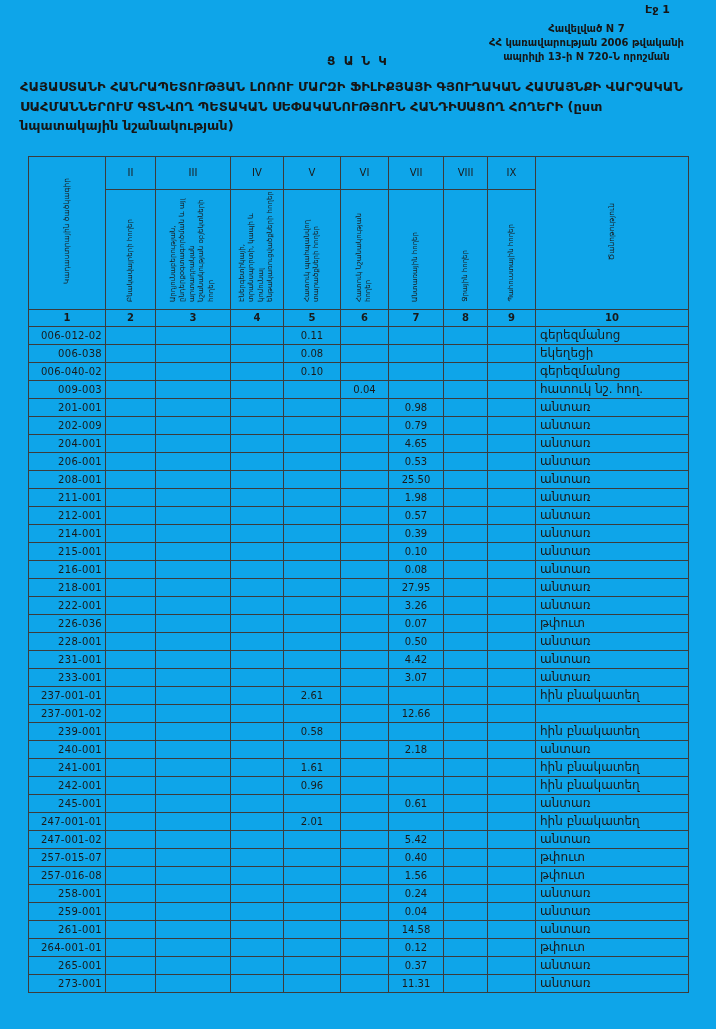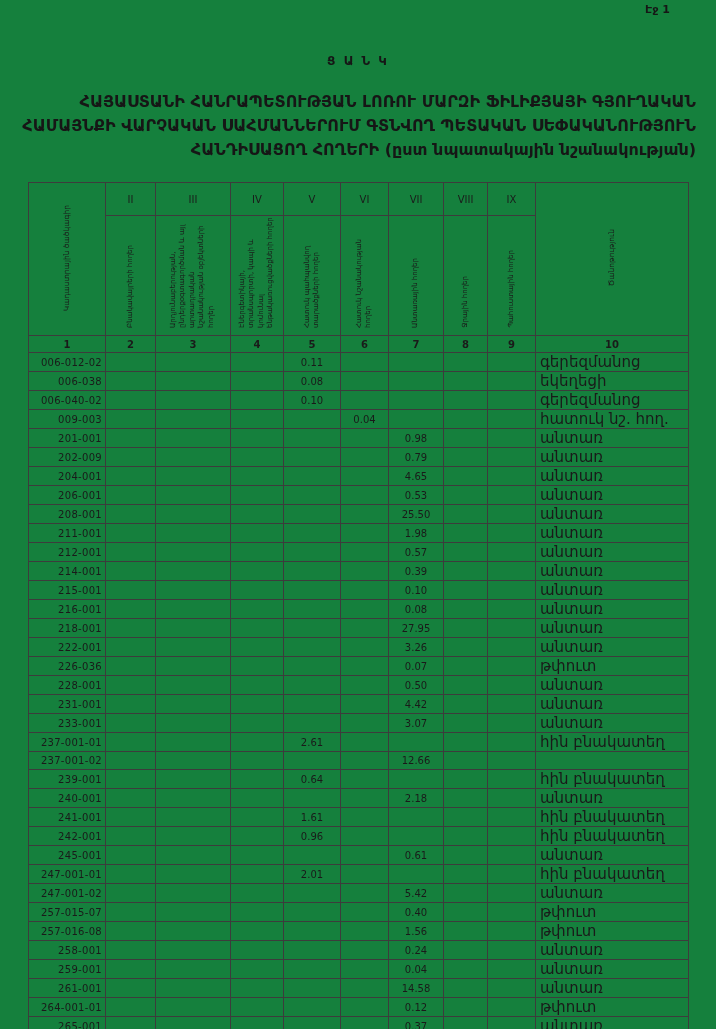--- a/index.html
+++ b/index.html
@@ -1,37 +1,37 @@
 <!DOCTYPE html>
 <html><head>
 <meta charset="utf-8">
 <style>
   * { box-sizing: border-box; }
   html, body { margin: 0; padding: 0; }
   body { background: #d8d8d4; }
   .page {
     width: 716px; height: 1029px; margin: 0 auto; position: relative;
-    background: #15803d; color: #161616; overflow: hidden;
+    background: #0ea5e9; color: #161616; overflow: hidden;
     font-family: "DejaVu Sans", sans-serif;
   }
   .page-num {
     position: absolute; top: 3px; right: 46px;
     font-size: 11px; font-weight: bold;
   }
   .appendix {
     position: absolute; top: 22px; right: 32px;
     text-align: center; font-size: 10px; font-weight: bold; line-height: 1.4;
   }
   .title {
     padding-top: 54px; text-align: center;
     font-size: 12px; font-weight: bold; letter-spacing: 2px;
   }
   .subtitle {
-    margin: 22px auto 0; width: 676px; text-align: right;
-    font-size: 16px; font-weight: bold; line-height: 1.5;
+    margin: 9px auto 0; width: 676px; text-align: left;
+    font-size: 13px; font-weight: bold; line-height: 1.5;
   }
   table.land-table {
     border-collapse: collapse; table-layout: fixed;
     width: 660px; margin: 20px 0 0 28px;
   }
   .land-table th, .land-table td {
     border: 1px solid #3c3c3c; padding: 0 3px; overflow: hidden;
     font-weight: normal; color: #1a1a1a;
   }
   .roman-row th { height: 33px; font-size: 10px; text-align: center; }
@@ -40,29 +40,34 @@
   .vert {
     writing-mode: vertical-rl; transform: rotate(180deg);
     display: inline-block; font-size: 7px; line-height: 1.35;
     max-height: 112px; text-align: left;
   }
   .vert.big { font-size: 7.5px; white-space: nowrap; max-height: 138px; }
   .index-row th { height: 17px; font-size: 10px; font-weight: bold; text-align: center; }
   tbody td { height: 18px; font-size: 10px; }
   td.code { text-align: right; padding-left: 4px; letter-spacing: 0.3px; }
   td.val  { text-align: center; }
-  td.note { text-align: left; padding-left: 4px; font-size: 15px; }
+  td.note { text-align: left; padding-left: 4px; font-size: 12px; }
 </style>
 </head>
 <body>
 
 <div class="page">
 
   <div class="page-num">Էջ 1</div>
 
+  <div class="appendix">
+    <div>Հավելված N 7</div>
+    <div>ՀՀ կառավարության 2006 թվականի</div>
+    <div>ապրիլի 13-ի N 720-Ն որոշման</div>
+  </div>
 
   <div class="title">Ց Ա Ն Կ</div>
   <div class="subtitle">ՀԱՅԱՍՏԱՆԻ ՀԱՆՐԱՊԵՏՈՒԹՅԱՆ ԼՈՌՈՒ ՄԱՐԶԻ ՖԻԼԻՔՅԱՅԻ ԳՅՈՒՂԱԿԱՆ ՀԱՄԱՅՆՔԻ ՎԱՐՉԱԿԱՆ ՍԱՀՄԱՆՆԵՐՈՒՄ ԳՏՆՎՈՂ ՊԵՏԱԿԱՆ ՍԵՓԱԿԱՆՈՒԹՅՈՒՆ ՀԱՆԴԻՍԱՑՈՂ ՀՈՂԵՐԻ (ըստ նպատակային նշանակության)</div>
 
   <table class="land-table">
     <colgroup>
       <col style="width:77px">
         <col style="width:50px">
         <col style="width:75px">
         <col style="width:53px">
@@ -372,21 +377,21 @@
           <td class="val">12.66</td>
           <td class="val"></td>
           <td class="val"></td>
           <td class="note"></td>
         </tr>
         <tr>
           <td class="code">239-001</td>
           <td class="val"></td>
           <td class="val"></td>
           <td class="val"></td>
-          <td class="val">0.64</td>
+          <td class="val">0.58</td>
           <td class="val"></td>
           <td class="val"></td>
           <td class="val"></td>
           <td class="val"></td>
           <td class="note">հին բնակատեղ</td>
         </tr>
         <tr>
           <td class="code">240-001</td>
           <td class="val"></td>
           <td class="val"></td>

